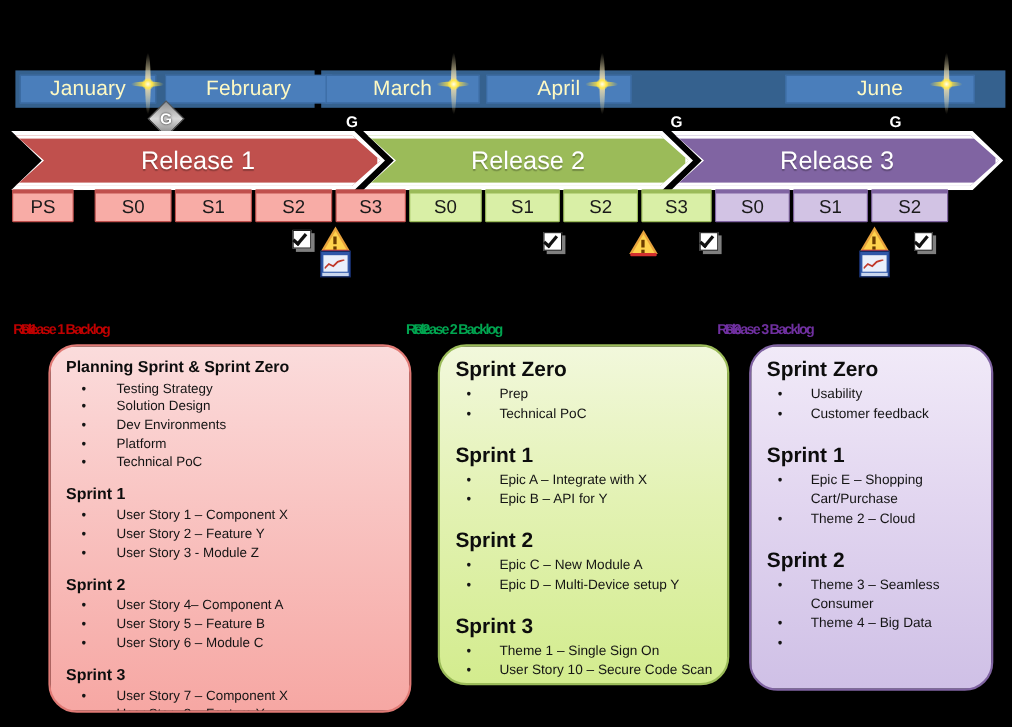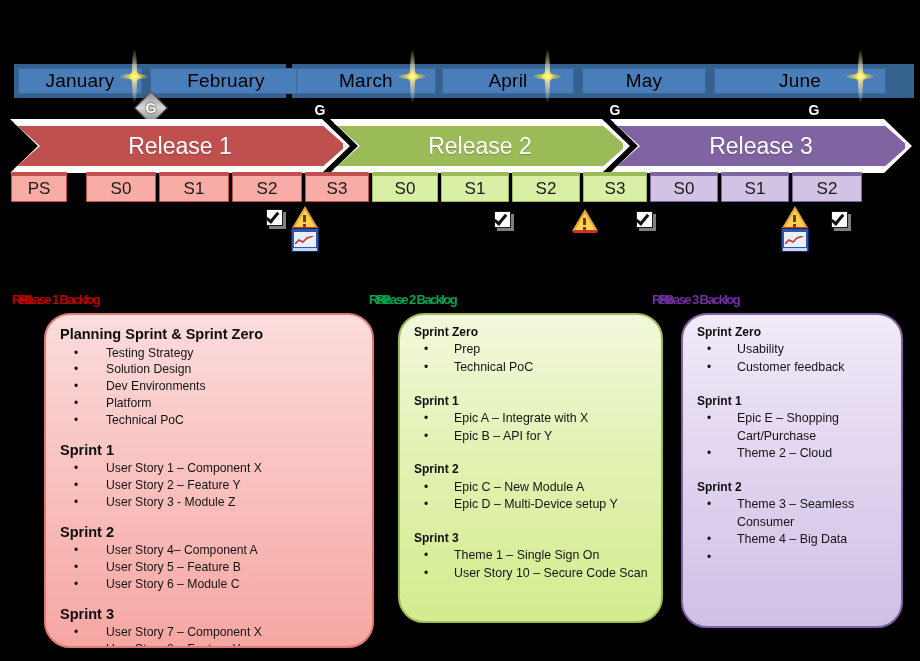--- a/index.html
+++ b/index.html
@@ -21,21 +21,21 @@
   }
   .month-band.b1 { left: 14px; width: 272px; }
   .month-band.b2 { left: 292px; width: 622px; }
 
   .month-box {
     position: absolute;
     top: 68px;
     height: 26px;
     background: #4A7EBB;
     border: 1px solid #3A6AA0;
-    color: #000000;
+    color: #fef9c3;
     font-size: 19px;
     display: flex;
     align-items: center;
     justify-content: center;
     letter-spacing: .2px;
   }
 
   
   .sparkle {
     position: absolute;
@@ -218,36 +218,35 @@
   ul.items li .bl {
     position: absolute;
     left: 14px; top: 0;
     font-size: 12px;
     color: #141414;
   }
   .panel.p2 ul.items li,
   .panel.p3 ul.items li { padding-left: 40px; }
   .panel.p2 ul.items li .bl,
   .panel.p3 ul.items li .bl { left: 10px; }
-  .panel.p2 .grp-title, .panel.p3 .grp-title { font-size: 12px; }
+  .panel.p2 .grp-title, .panel.p3 .grp-title { font-size: 19px; }
   .panel.p2 ul.items li, .panel.p3 ul.items li { font-size: 12.4px; line-height: 1.42; }
 </style>
 </head>
 <body>
 
 <div id="root">
 
   <div class="month-band b1"></div>
   <div class="month-band b2"></div>
 
   <div class="month-box" style="left:18px;  width:124px;">January</div>
   <div class="month-box" style="left:150px; width:152px;">February</div>
   <div class="month-box" style="left:296px; width:140px;">March</div>
   <div class="month-box" style="left:442px; width:132px;">April</div>
-  <div class="month-box" style="left:582px; width:124px;">May</div>
   <div class="month-box" style="left:714px; width:172px;">June</div>
 
   <div class="sparkle" style="left:117px; top:48px;">
       <span class="v"></span>
       <span class="h"></span>
       <span class="core"></span>
     </div>
   <div class="sparkle" style="left:395px; top:48px;">
       <span class="v"></span>
       <span class="h"></span>

